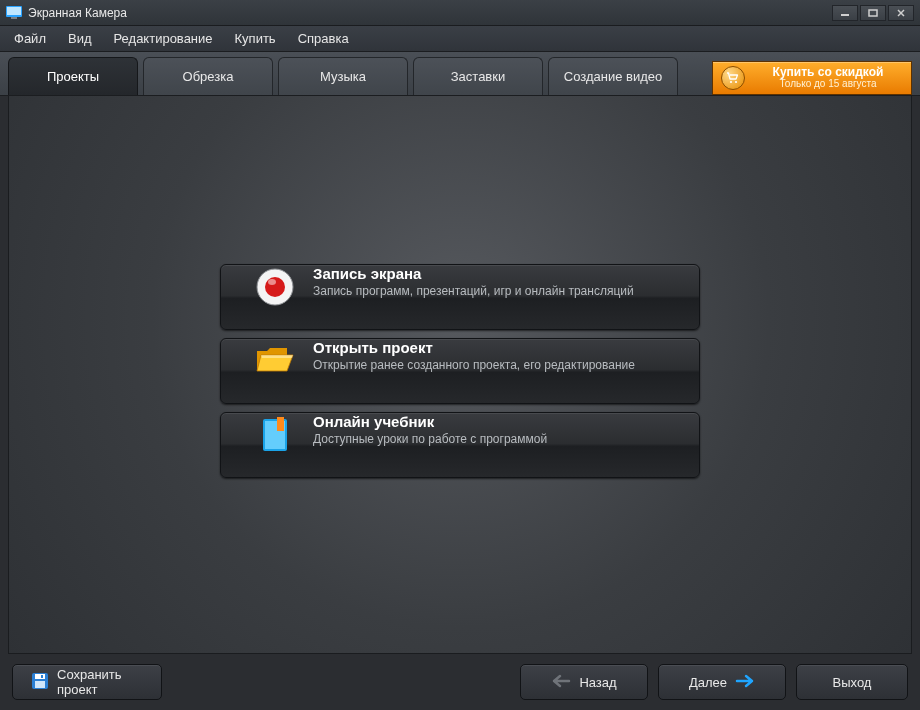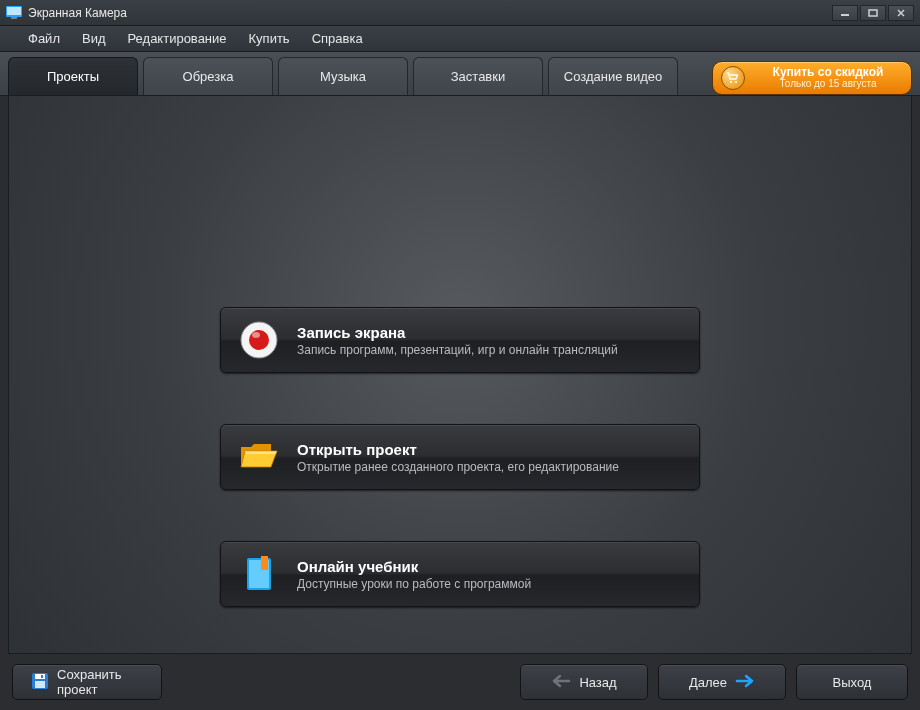--- a/index.html
+++ b/index.html
@@ -34,21 +34,21 @@
     border:1px solid #22252a;
     display:flex; align-items:center; justify-content:center;
     font-size: 10px; color:#ccc;
   }
   
   .menubar {
     height: 26px;
     background: linear-gradient(#3a3f46, #30343a);
     border-bottom: 1px solid #1b1d20;
     display: flex; align-items: center;
-    padding: 0 24px;
+    padding: 0 10px;
     gap: 14px;
   }
   .menubar .menu-item {
     color: #e6e6e6; font-size: 13px;
     padding: 3px 4px; cursor: default;
   }
   
   .tabsbar {
     height: 44px;
     background: linear-gradient(#4a4f56, #3b4046);
@@ -73,21 +73,21 @@
   .tabsbar .tab.active {
     background: linear-gradient(#2e3237,#24272b);
     border-color:#15171a;
     height: 38px;
     color:#fff;
   }
   .tabsbar .buy-btn {
     margin-left:auto;
     width: 200px; height: 34px;
     border:1px solid #5e3200;
-    border-radius: 10px;
+    border-radius: 0;
     background: linear-gradient(#ffae2c, #e97b00);
     display:flex; align-items:center;
     padding: 0 8px;
     gap:8px;
     box-shadow: inset 0 1px 0 rgba(255,255,255,0.3);
     margin-top: 4px;
   }
   .tabsbar .buy-btn .cart-circle{
     width:24px; height:24px;
     border-radius:50%;
@@ -120,24 +120,23 @@
     transform: translateX(-50%);
     width: 480px;
     display:flex; flex-direction:column; gap: 8px;
   }
   .action-btn {
     height: 66px;
     border-radius: 6px;
     background: linear-gradient(#393b3f 0%, #2b2d30 48%, #1d1f22 52%, #26282b 100%);
     border:1px solid #111316;
     box-shadow: inset 0 1px 0 rgba(255,255,255,0.08), 0 1px 2px rgba(0,0,0,0.6);
-    display:flex; align-items:center;
-    padding: 0 16px;
+    display:flex; 
+    padding: 0 32px;
     gap: 16px;
-    margin-top: 43px;
   }
   .action-btn .icon-slot{
     width:44px; height:44px; display:flex;align-items:center;justify-content:center;
   }
   .action-btn .texts{ display:flex; flex-direction:column; gap:2px;}
   .action-btn .title{ color:#fff; font-size:15px; font-weight:bold;}
   .action-btn .subtitle{ color:#b8bcc0; font-size:12px;}
   
   .footer {
     height: 56px;

